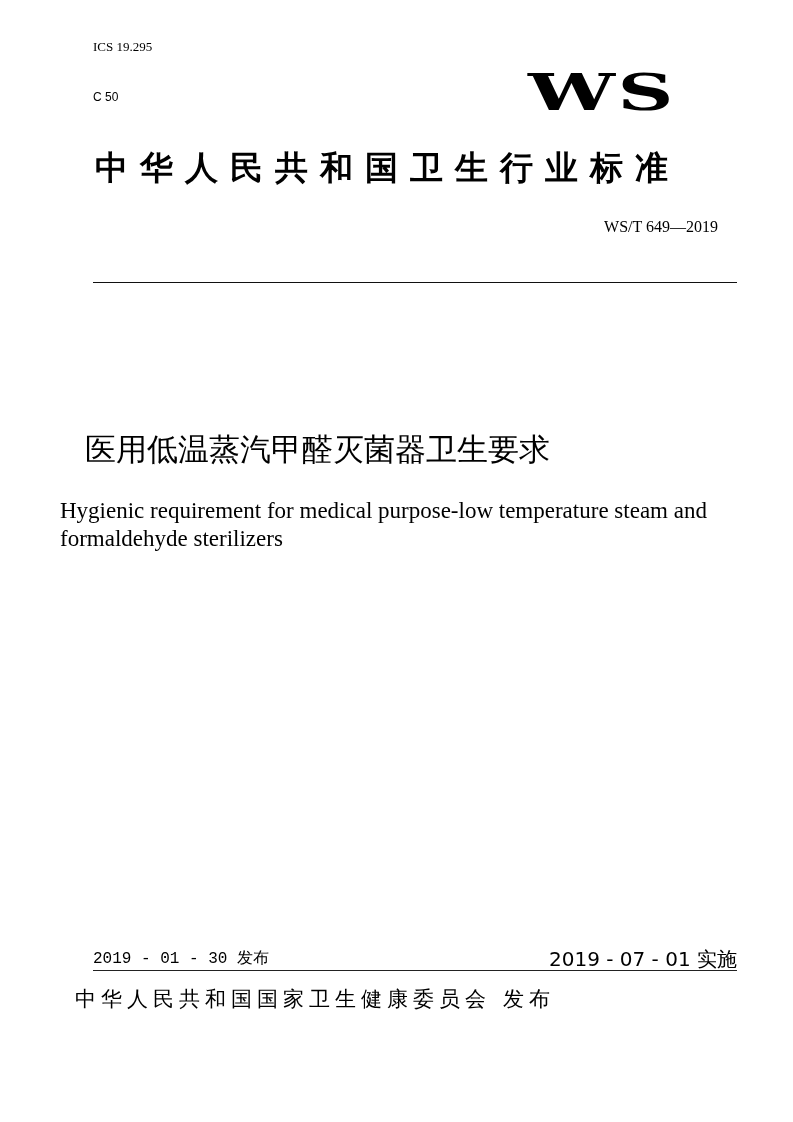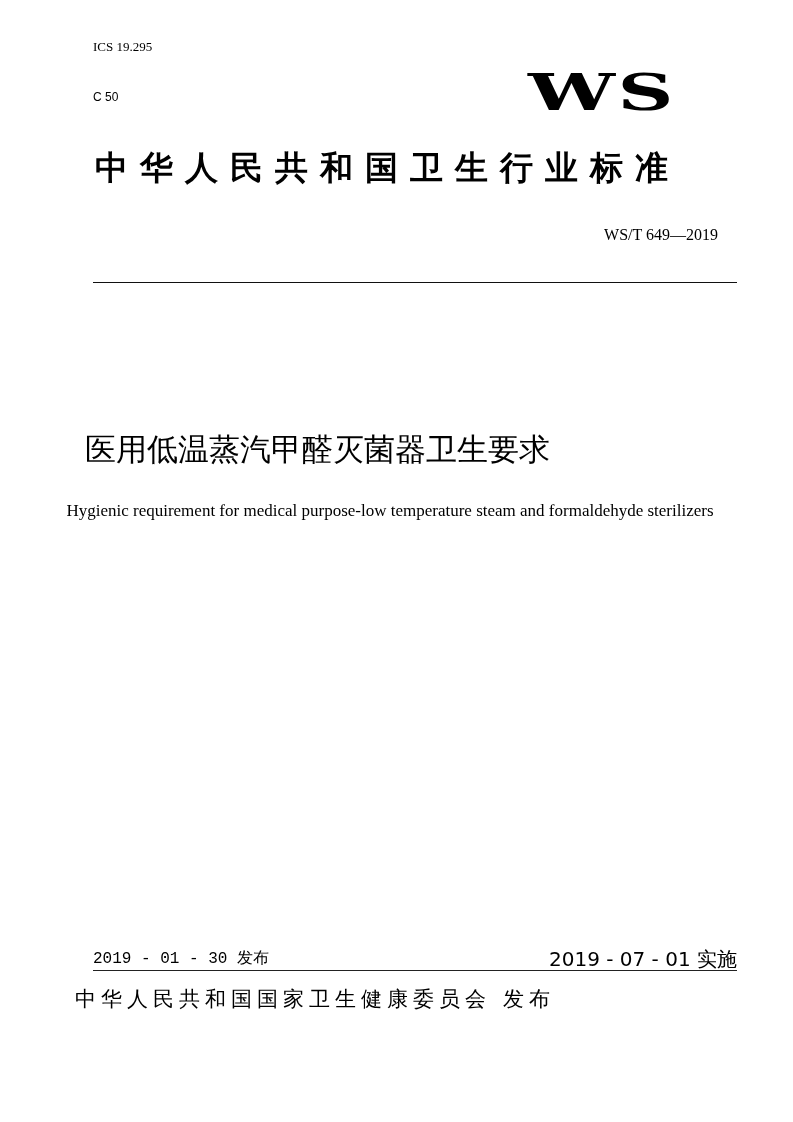--- a/index.html
+++ b/index.html
@@ -47,44 +47,43 @@
       line-height: 46px;
       letter-spacing: 12px;
       font-weight: bold;
       white-space: nowrap;
     }
     .std-number {
       right: 75px; top: 216px;
       font-family: "Liberation Serif", serif;
       font-size: 16px;
       line-height: 22px;
-      margin-top: 8px;
     }
     .rule-top {
       left: 93px; top: 282px;
       width: 644px;
       height: 0;
       border-top: 1.5px solid #111;
     }
     .main-title {
       left: 0; top: 427px;
       width: 641px;
       text-align: center;
       font-family: "DejaVu Sans", sans-serif;
       font-size: 31px;
       line-height: 44px;
       padding-right: 0;
     }
     .main-title span { margin-left: -6px; }
     .en-title {
       left: 60px; top: 497px;
       width: 660px;
-      text-align: center;
+      text-align: left;
       font-family: "Liberation Serif", serif;
-      font-size: 17px;
+      font-size: 23px;
       line-height: 28px;
     }
     .issue-date {
       left: 93px; top: 948px;
       font-family: Liberation Mono, monospace;
       font-size: 16px;
       line-height: 22px;
       white-space: nowrap;
     }
     .impl-date {

